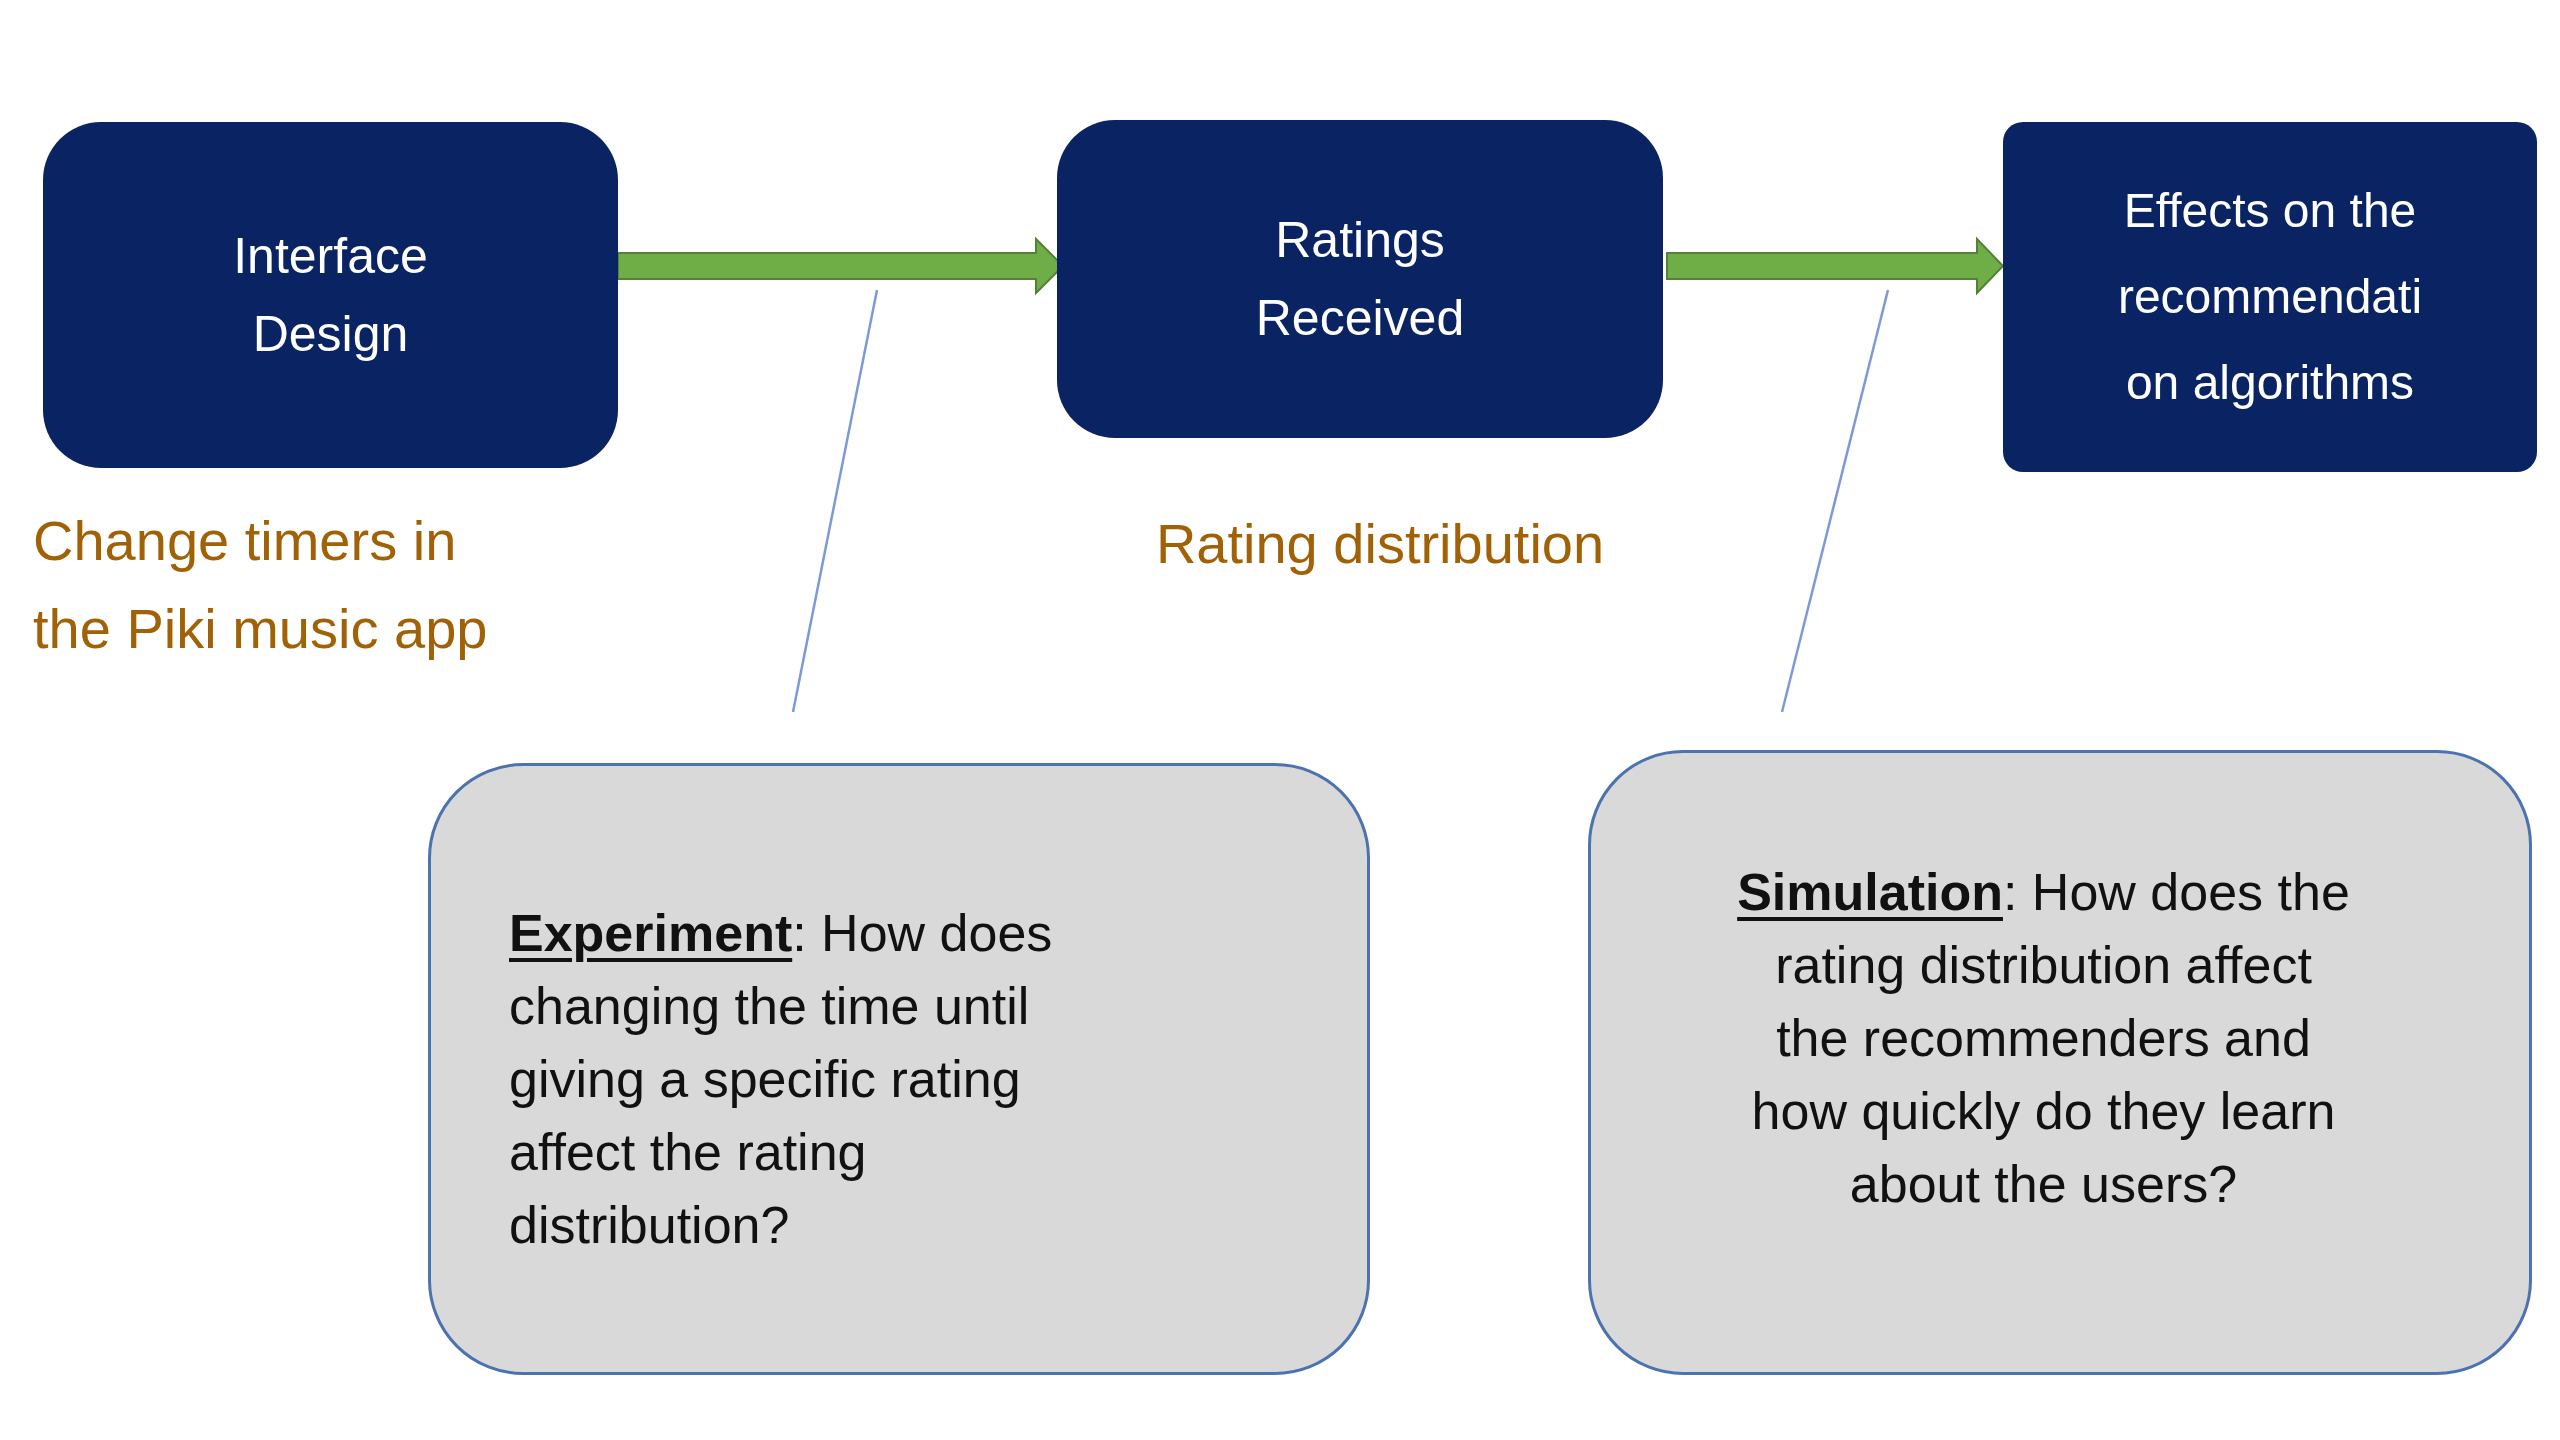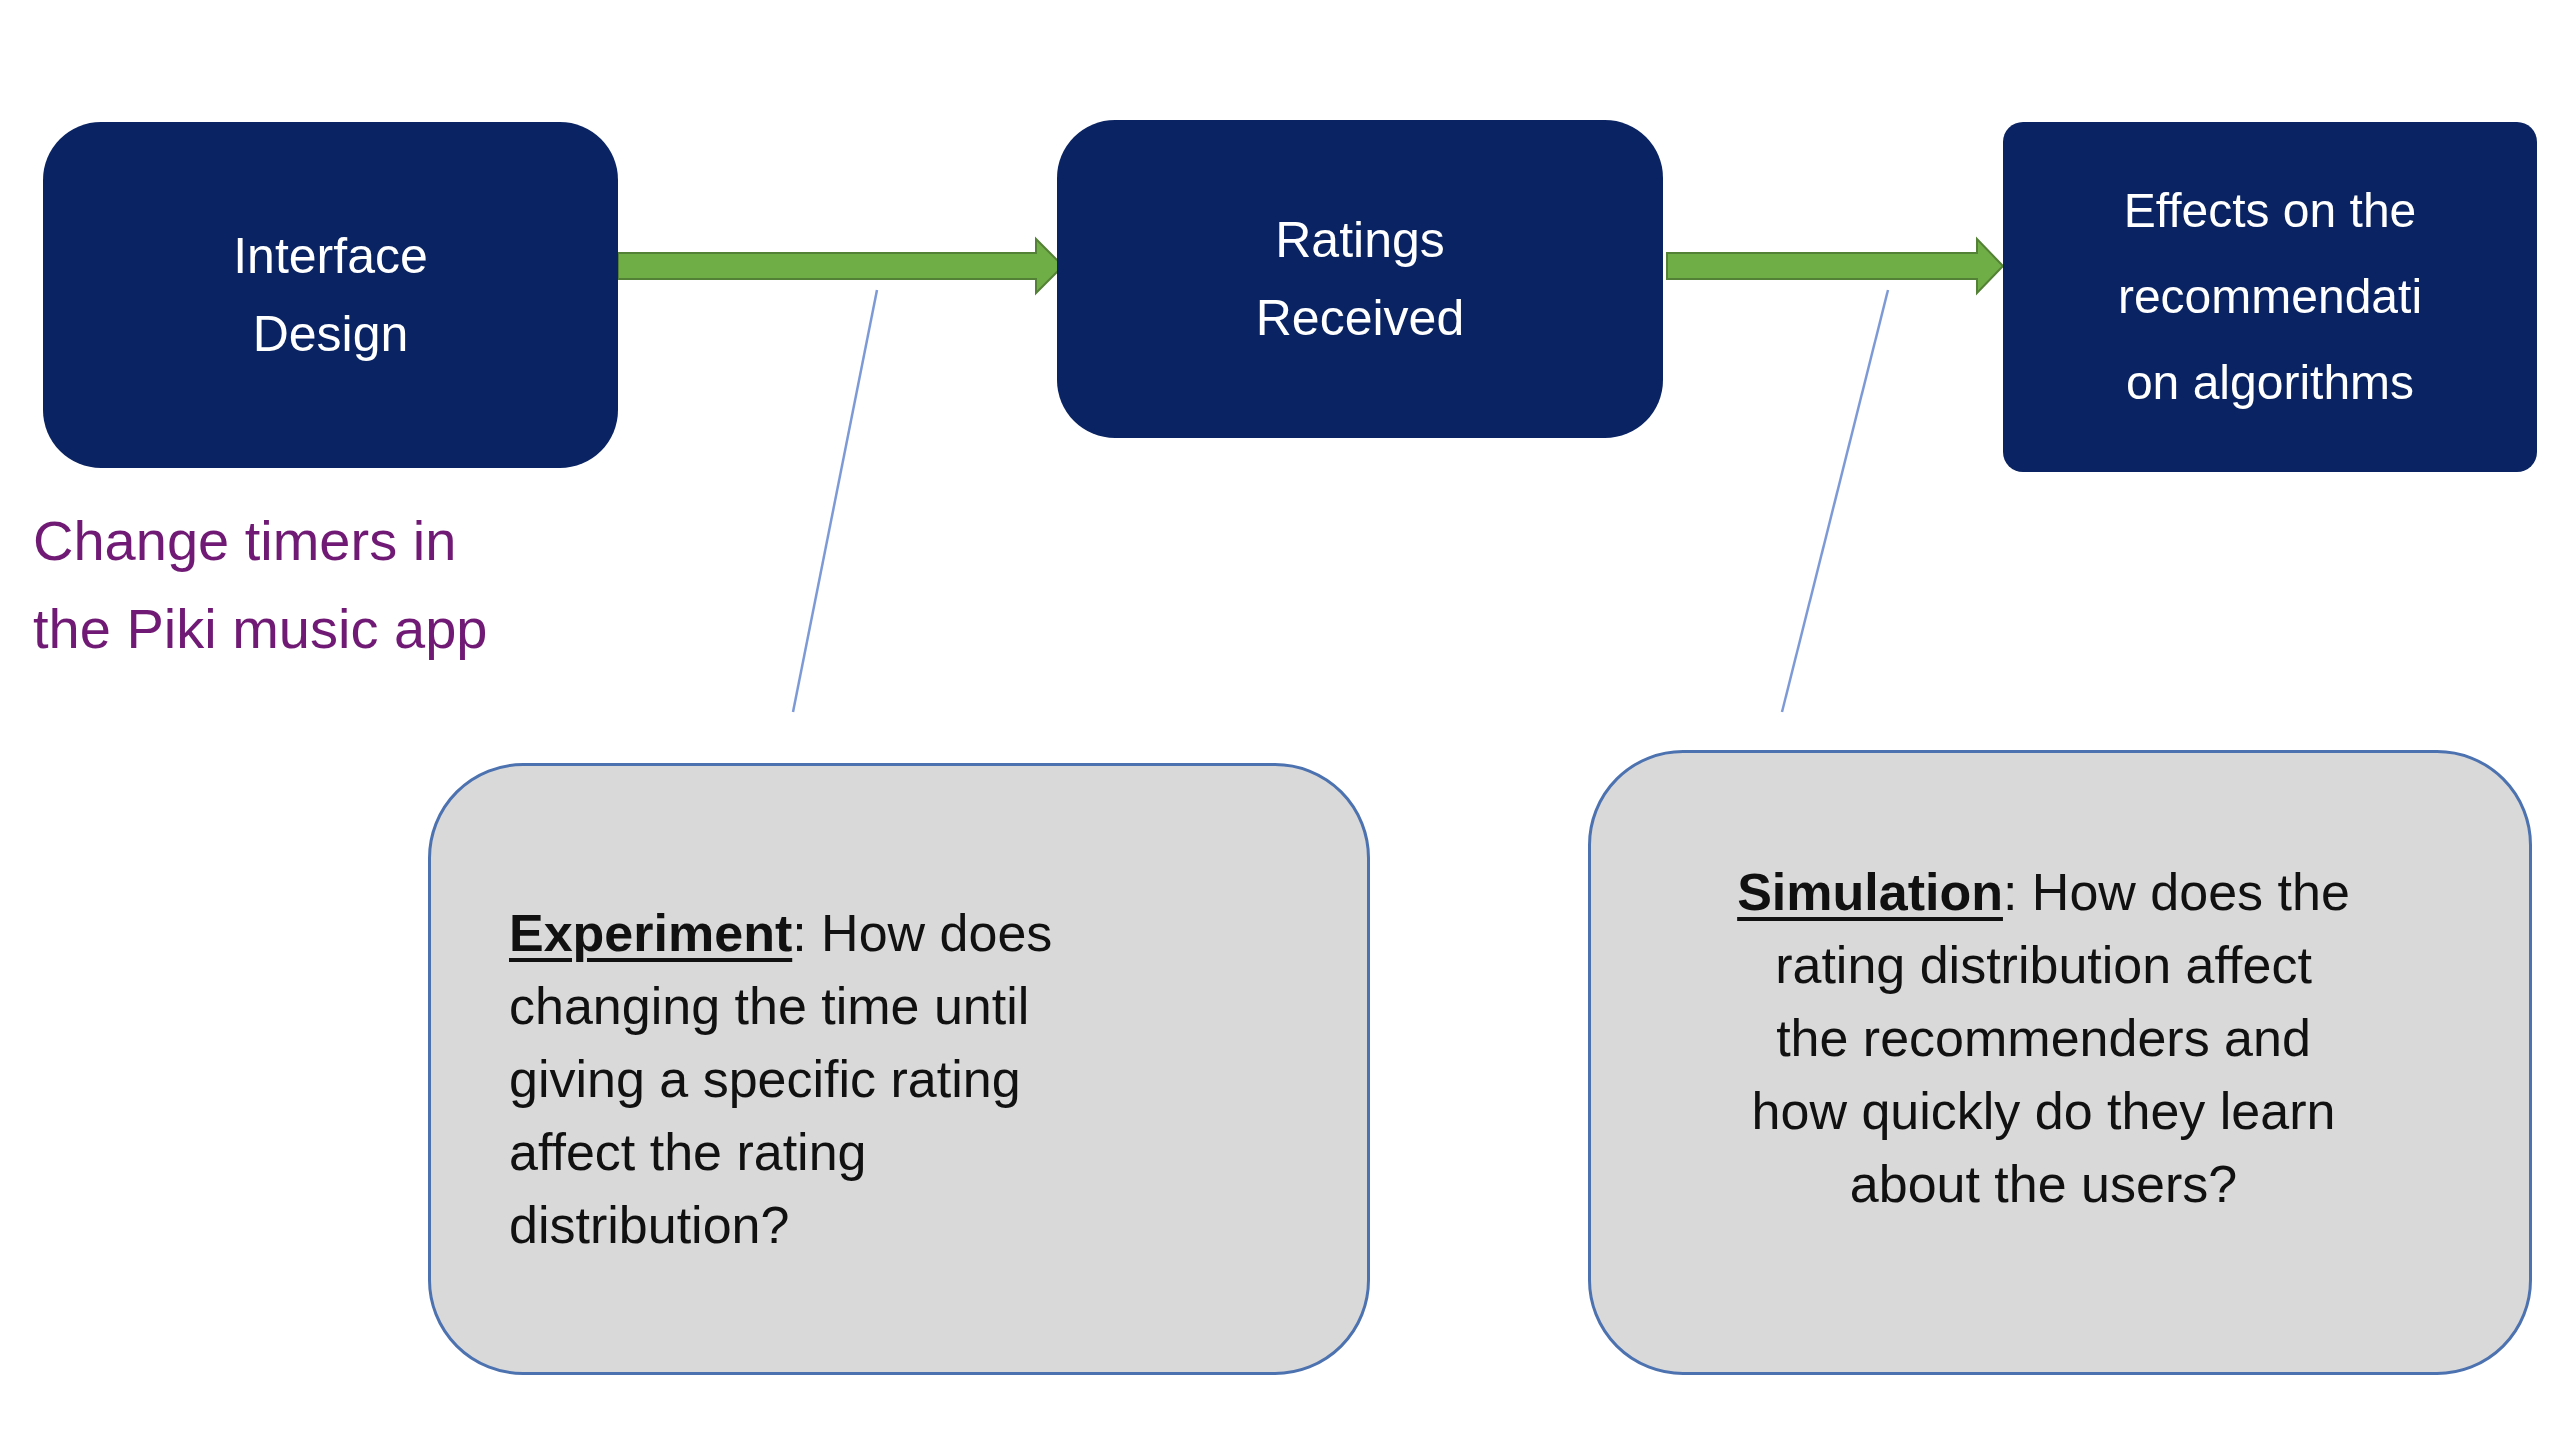--- a/index.html
+++ b/index.html
@@ -19,21 +19,21 @@
     display:flex;align-items:center;justify-content:center;
     text-align:center;
     white-space:pre-line;
     font-size:50px;line-height:78px;
   }
   .node.n1{left:43px;top:122px;width:575px;height:346px;}
   .node.n2{left:1057px;top:120px;width:606px;height:318px;}
   .node.n3{left:2003px;top:122px;width:534px;height:350px;font-size:48px;line-height:86px;border-radius:20px;}
   .caption{
     position:absolute;
-    color:#701a75;
+    color:#a16207;
     font-size:56px;line-height:88px;
     white-space:pre-line;
   }
   .caption.c1{left:33px;top:497px;text-align:left;}
   .caption.c2{left:1060px;top:500px;width:640px;text-align:center;}
   .note{
     position:absolute;
     background:#d9d9d9;
     border:3px solid #4d72b0;
     border-radius:95px;
@@ -72,20 +72,21 @@
 Received</span>
   </div>
   <div class="node n3">
     <span>Effects on the
 recommendati
 on algorithms</span>
   </div>
 
   <div class="caption c1">Change timers in
 the Piki music app</div>
+  <div class="caption c2">Rating distribution</div>
 
   <div class="note g1">
     <span class="lead">Experiment</span><span>: How does
 changing the time until
 giving a specific rating
 affect the rating
 distribution?</span>
   </div>
   <div class="note g2">
     <span class="lead">Simulation</span><span>: How does the

